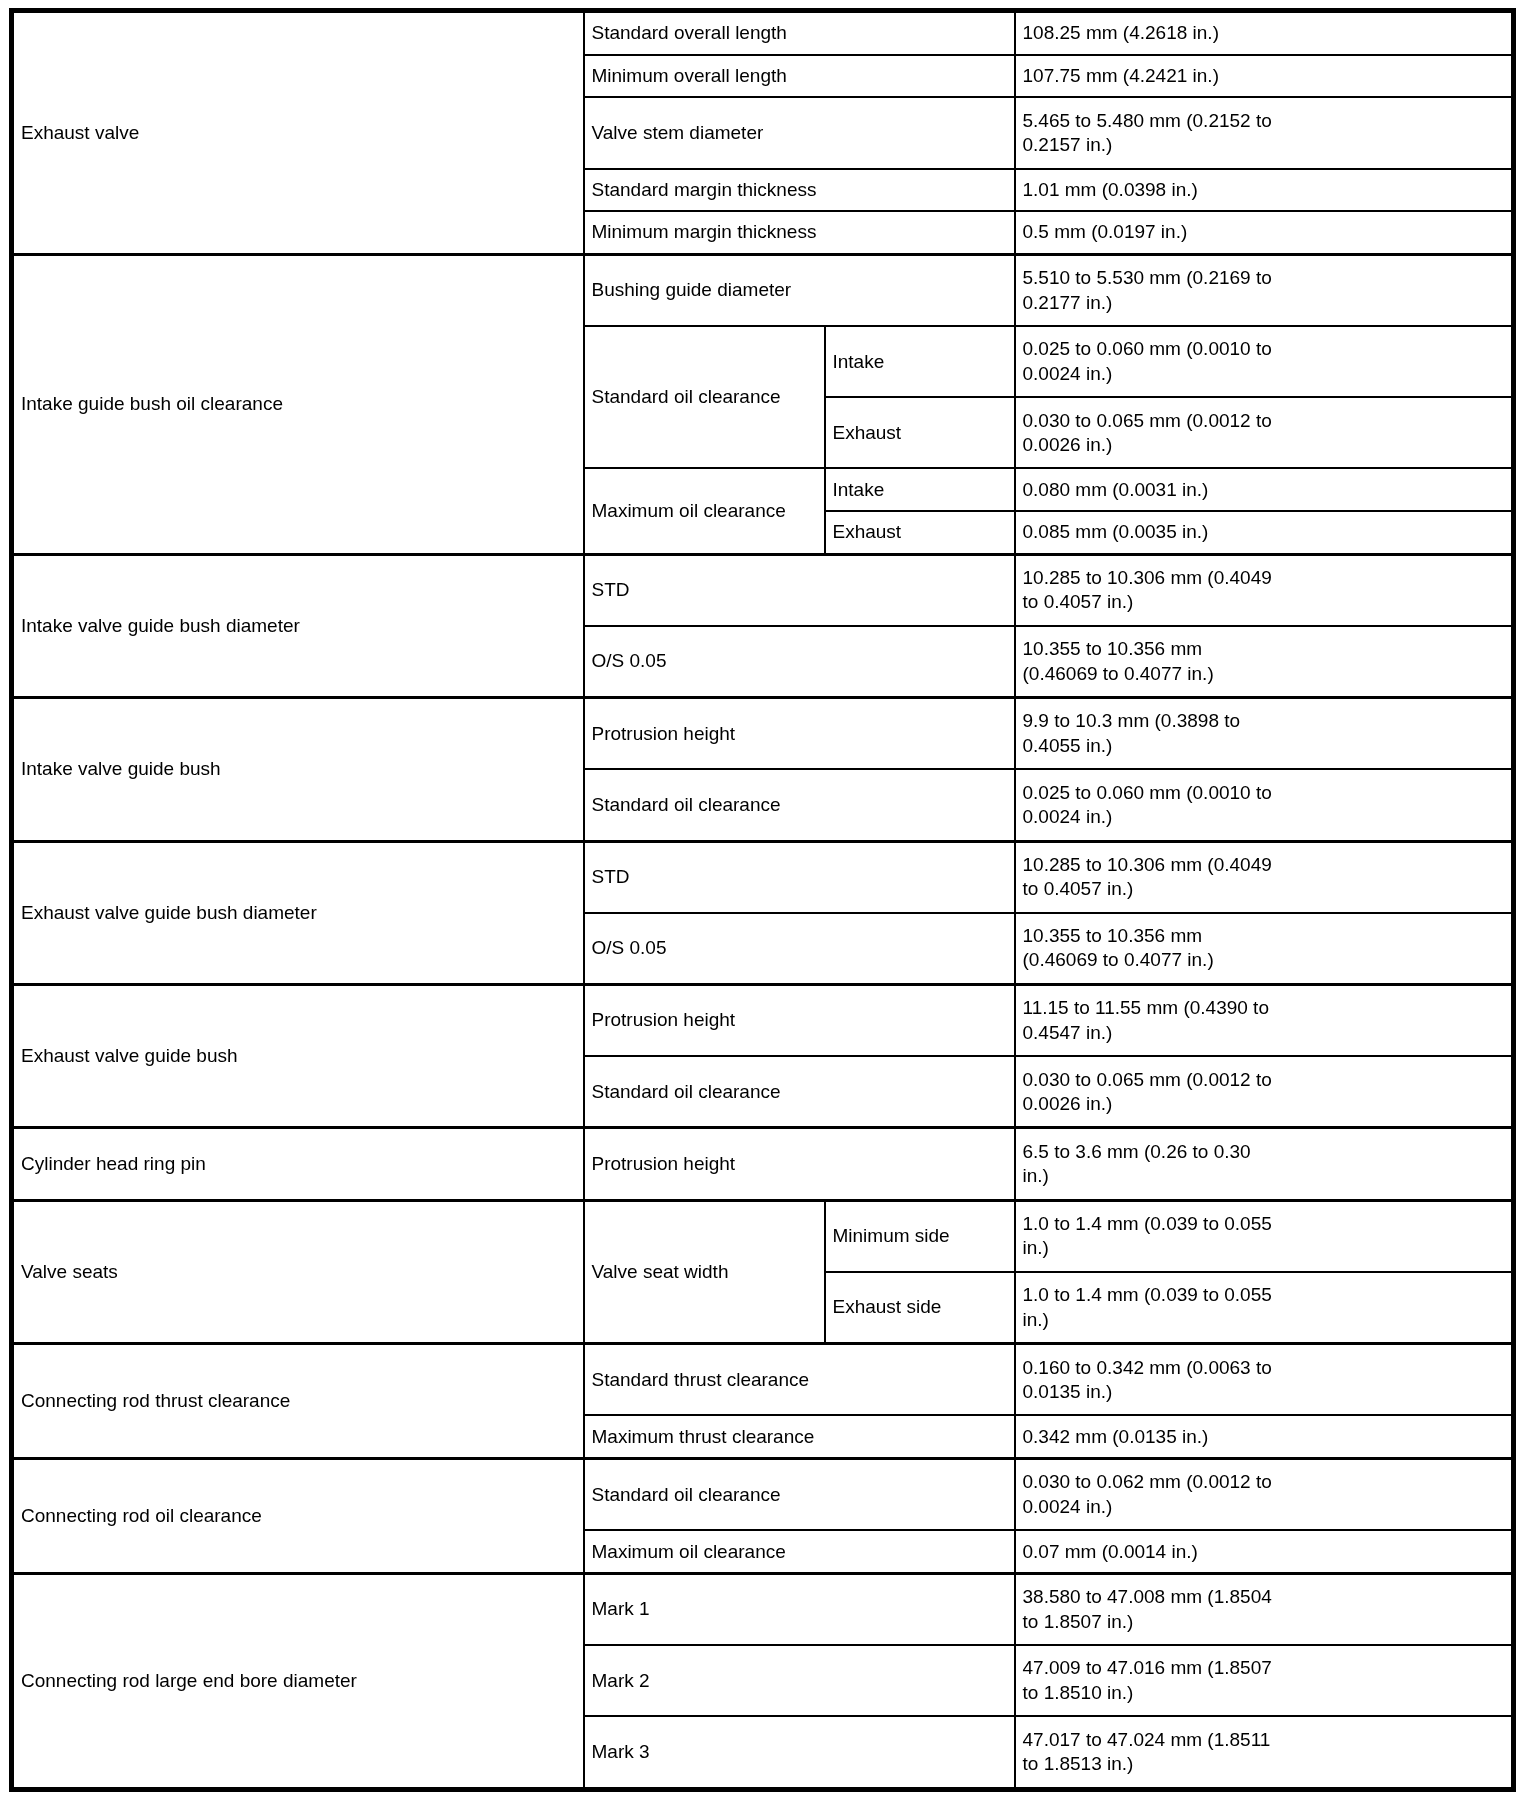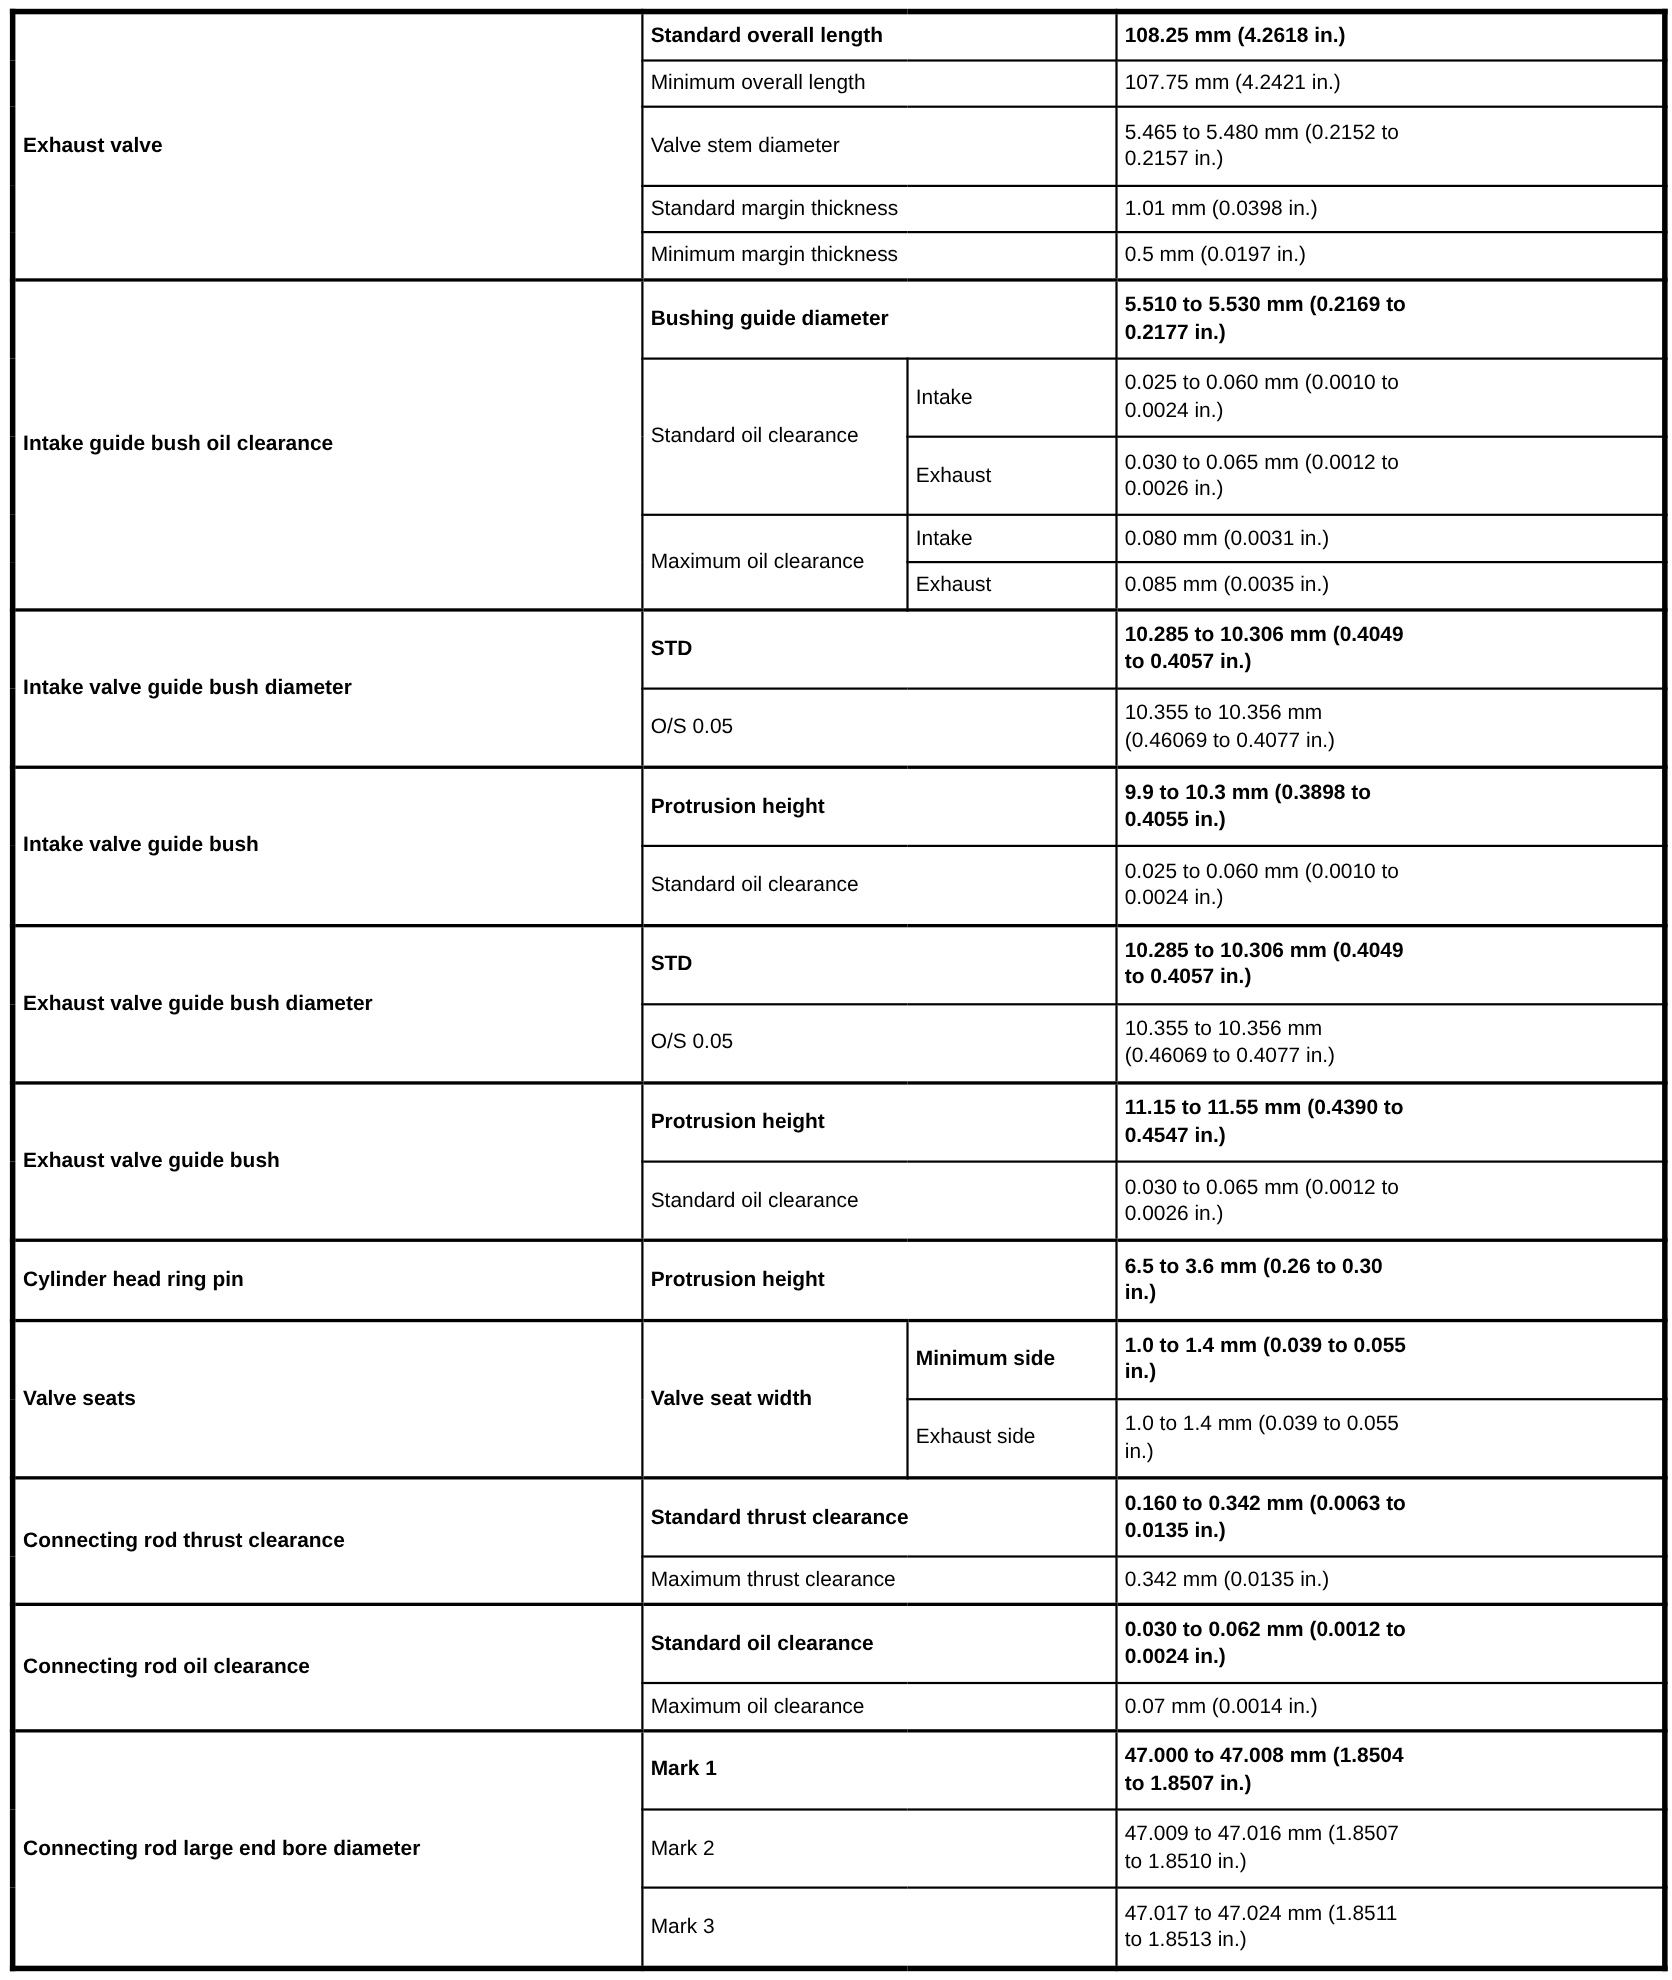--- a/index.html
+++ b/index.html
@@ -23,21 +23,21 @@
   }
   td {
     border: 2px solid #000000;
     padding: 5px 7px;
     font-size: 19px;
     line-height: 1.28;
     vertical-align: middle;
     overflow: hidden;
     word-wrap: break-word;
   }
-  tr.sec > td { border-top: 3px solid #000000; font-weight: bold; }
+  tr.sec > td { border-top: 3px solid #000000; }
   td.comp { }
   td.spec { }
   td.sub  { }
   td.val  { white-space: pre-line; }
 </style>
 </head>
 <body>
 
 <div class="page">
 <table class="spec-table">
@@ -185,21 +185,21 @@
 0.0024 in.)</td>
   </tr>
   <tr>
     <td class="spec" colspan="2">Maximum oil clearance</td>
     <td class="val">0.07 mm (0.0014 in.)</td>
   </tr>
 
   <tr class="sec">
     <td class="comp" rowspan="3">Connecting rod large end bore diameter</td>
     <td class="spec" colspan="2">Mark 1</td>
-    <td class="val">47.000 to 47.008 mm (1.8504
+    <td class="val">38.580 to 47.008 mm (1.8504
 to 1.8507 in.)</td>
   </tr>
   <tr>
     <td class="spec" colspan="2">Mark 2</td>
     <td class="val">47.009 to 47.016 mm (1.8507
 to 1.8510 in.)</td>
   </tr>
   <tr>
     <td class="spec" colspan="2">Mark 3</td>
     <td class="val">47.017 to 47.024 mm (1.8511

